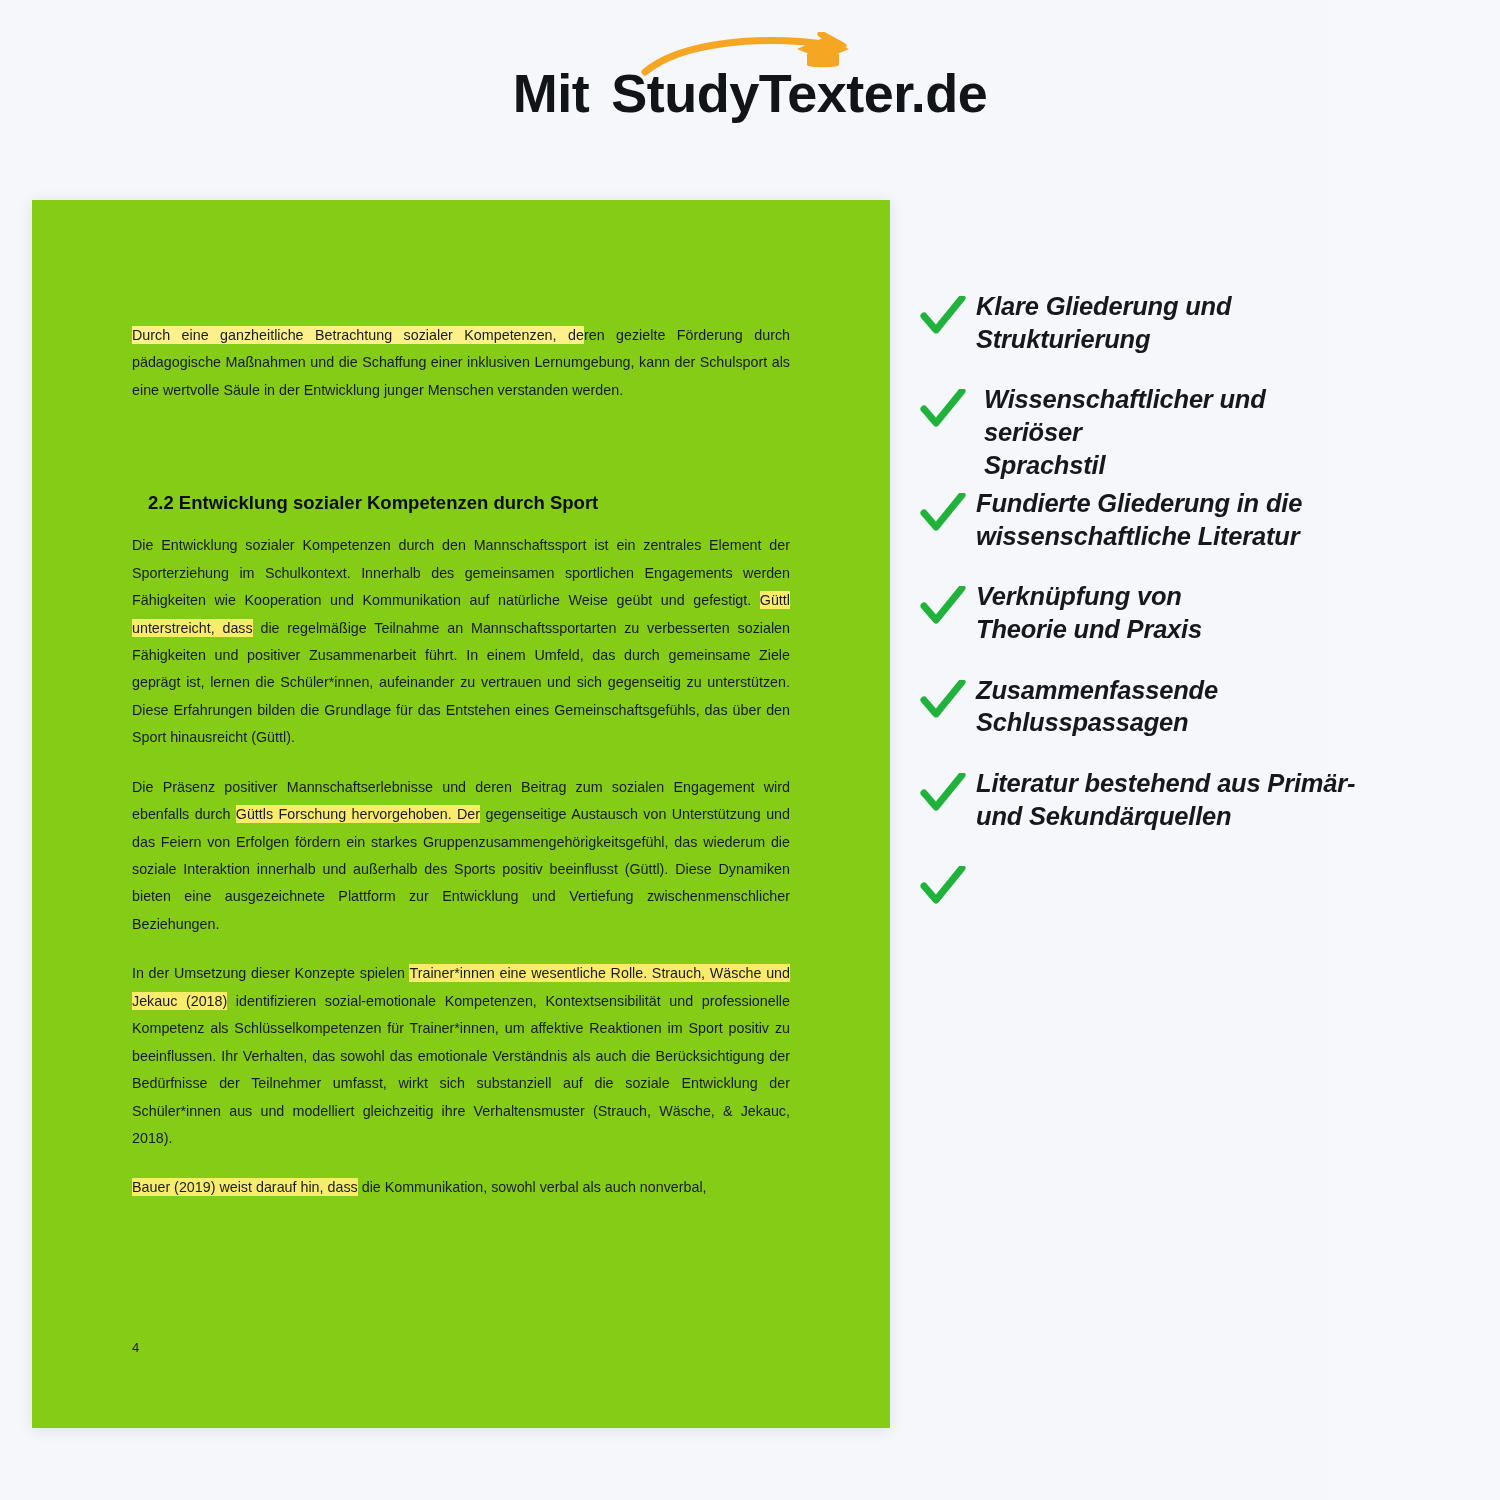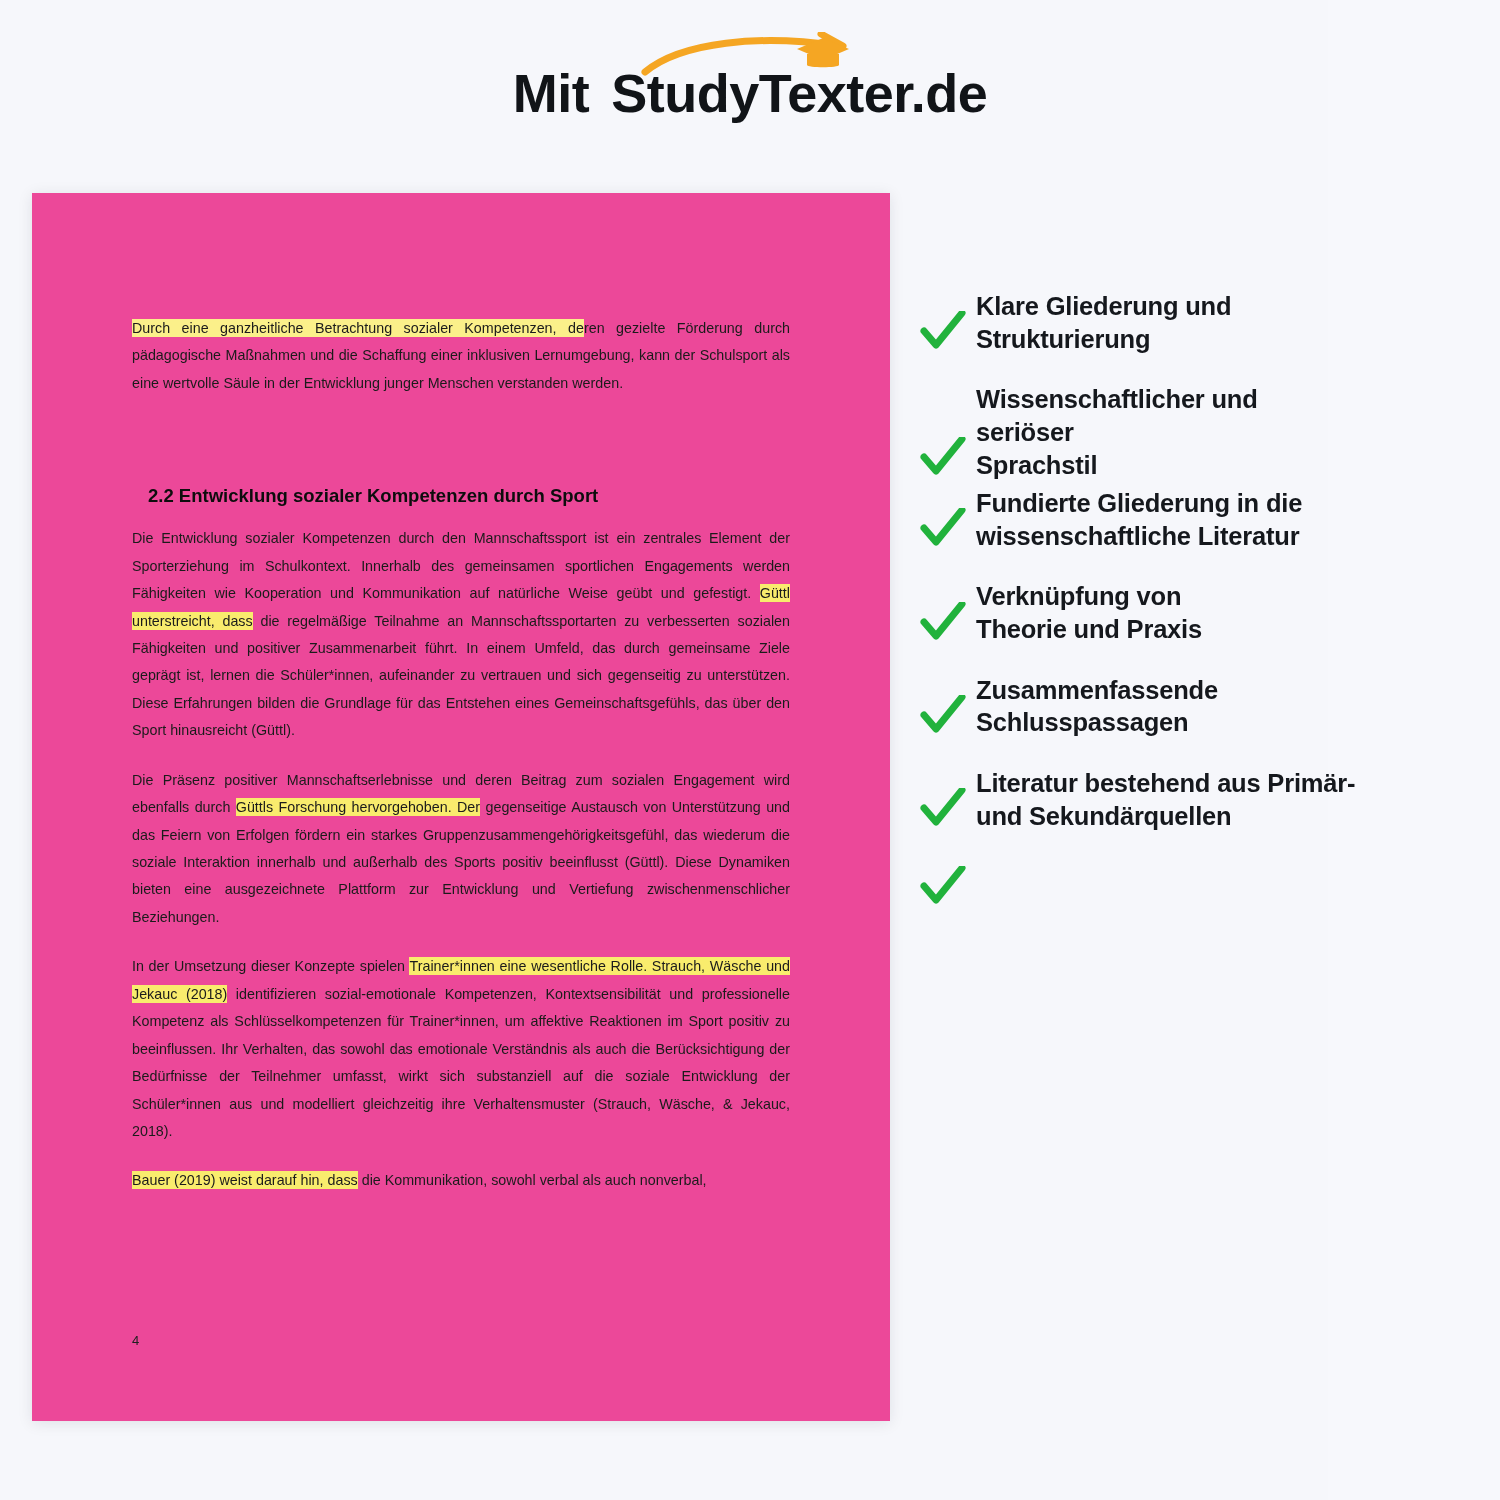--- a/index.html
+++ b/index.html
@@ -48,23 +48,23 @@
     position: absolute;
     left: 282px;
     top: -14px;
     width: 56px;
     height: 36px;
   }
 
   
   .doc {
     position: absolute;
-    left: 32px; top: 193px;
+    left: 32px; top: 200px;
     width: 858px; height: 1228px;
-    background: #ec4899;
+    background: #84cc16;
     box-shadow: 0 2px 14px rgba(20,25,50,.10);
   }
   .doc-body {
     position: absolute;
     left: 100px; top: 122px;
     width: 658px;
   }
   .doc p {
     margin: 0 0 22px 0;
     font-size: 14.3px;
@@ -96,38 +96,39 @@
   }
 
   
   .features {
     position: absolute;
     left: 920px; top: 290px;
     width: 540px;
   }
   .feature {
     display: flex;
-    align-items: flex-end;
+    align-items: flex-start;
     margin-bottom: 24px;
+    font-style: italic;
   }
   .check {
     flex: 0 0 auto;
     width: 46px;
     margin-right: 10px;
     padding-top: 6px;
   }
   .feature-text {
     font-size: 25.5px;
     font-weight: bold;
     color: #15181d;
     line-height: 1.28;
     letter-spacing: -0.2px;
     white-space: pre-line;
   }
-  .f-tight { margin-bottom: 6px; }
+  .f-tight { margin-bottom: 6px; gap: 8px; }
   .f-gap   { margin-bottom: 28px; }
 </style>
 </head>
 <body>
 
 <div class="page-wrap">
 
   <div class="brand">
     <div class="brand-inner">
       <svg class="swoosh" viewBox="0 0 220 46">

